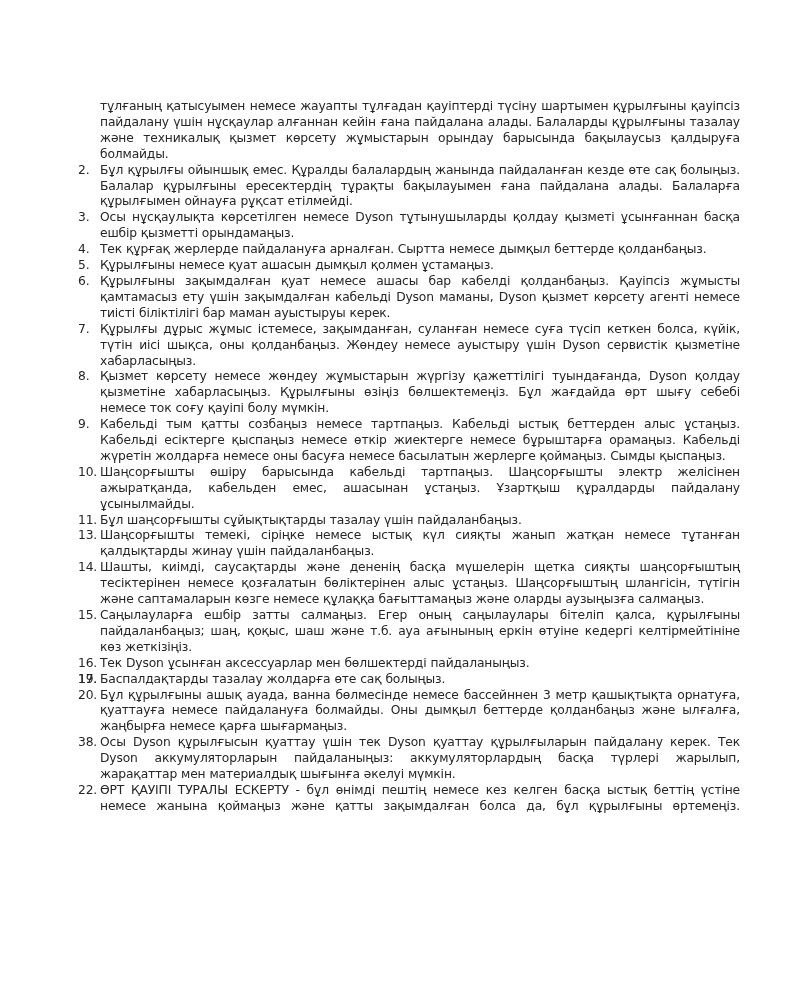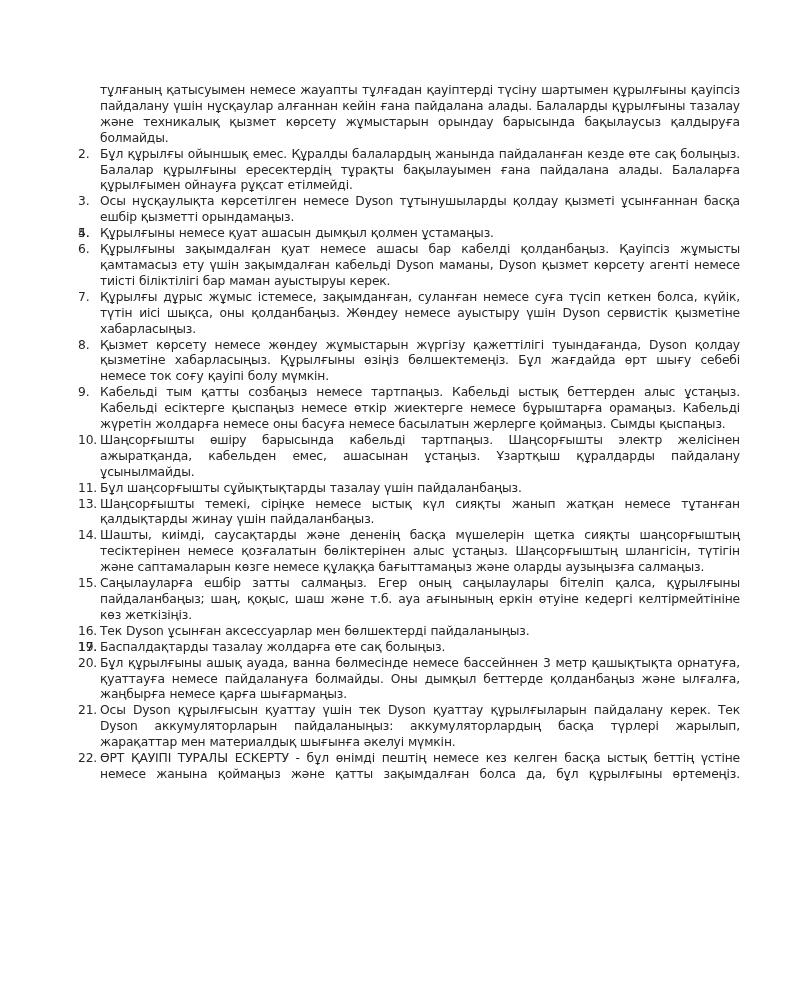--- a/index.html
+++ b/index.html
@@ -8,20 +8,21 @@
     background: #ffffff;
   }
   .page {
     position: relative;
     width: 800px;
     height: 828px;
     background: #ffffff;
     overflow: hidden;
     font-family: "DejaVu Sans", "Liberation Sans", sans-serif;
     color: #262626;
+    margin-top: 16px;
   }
   .list {
     position: absolute;
     left: 78px;
     right: 60px;
     top: 83px;
   }
   .item {
     position: relative;
     padding-left: 22px;
@@ -55,20 +56,21 @@
       <div class="item">
     <span class="num">2.</span>
     <span class="txt">Бұл құрылғы ойыншық емес. Құралды балалардың жанында пайдаланған кезде өте сақ болыңыз. Балалар құрылғыны ересектердің тұрақты бақылауымен ғана пайдалана алады. Балаларға құрылғымен ойнауға рұқсат етілмейді.</span>
   </div>
       <div class="item">
     <span class="num">3.</span>
     <span class="txt">Осы нұсқаулықта көрсетілген немесе Dyson тұтынушыларды қолдау қызметі ұсынғаннан басқа ешбір қызметті орындамаңыз.</span>
   </div>
       <div class="item">
     <span class="num">4.</span>
+    <span class="txt">Тек құрғақ жерлерде пайдалануға арналған. Сыртта немесе дымқыл беттерде қолданбаңыз.</span>
   </div>
       <div class="item">
     <span class="num">5.</span>
     <span class="txt">Құрылғыны немесе қуат ашасын дымқыл қолмен ұстамаңыз.</span>
   </div>
       <div class="item">
     <span class="num">6.</span>
     <span class="txt">Құрылғыны зақымдалған қуат немесе ашасы бар кабелді қолданбаңыз. Қауіпсіз жұмысты қамтамасыз ету үшін зақымдалған кабельді Dyson маманы, Dyson қызмет көрсету агенті немесе тиісті біліктілігі бар маман ауыстыруы керек.</span>
   </div>
       <div class="item">
@@ -112,21 +114,21 @@
   </div>
       <div class="item">
     <span class="num">19.</span>
     <span class="txt">Баспалдақтарды тазалау жолдарға өте сақ болыңыз.</span>
   </div>
       <div class="item">
     <span class="num">20.</span>
     <span class="txt">Бұл құрылғыны ашық ауада, ванна бөлмесінде немесе бассейннен 3 метр қашықтықта орнатуға, қуаттауға немесе пайдалануға болмайды. Оны дымқыл беттерде қолданбаңыз және ылғалға, жаңбырға немесе қарға шығармаңыз.</span>
   </div>
       <div class="item">
-    <span class="num">21.</span>
+    <span class="num">38.</span>
     <span class="txt">Осы Dyson құрылғысын қуаттау үшін тек Dyson қуаттау құрылғыларын пайдалану керек. Тек Dyson аккумуляторларын пайдаланыңыз: аккумуляторлардың басқа түрлері жарылып, жарақаттар мен материалдық шығынға әкелуі мүмкін.</span>
   </div>
       <div class="item cont-next">
     <span class="num">22.</span>
     <span class="txt">ӨРТ ҚАУІПІ ТУРАЛЫ ЕСКЕРТУ - бұл өнімді пештің немесе кез келген басқа ыстық беттің үстіне немесе жанына қоймаңыз және қатты зақымдалған болса да, бұл құрылғыны өртемеңіз.</span>
   </div>
     </div>
 </div>
 
 </body></html>

